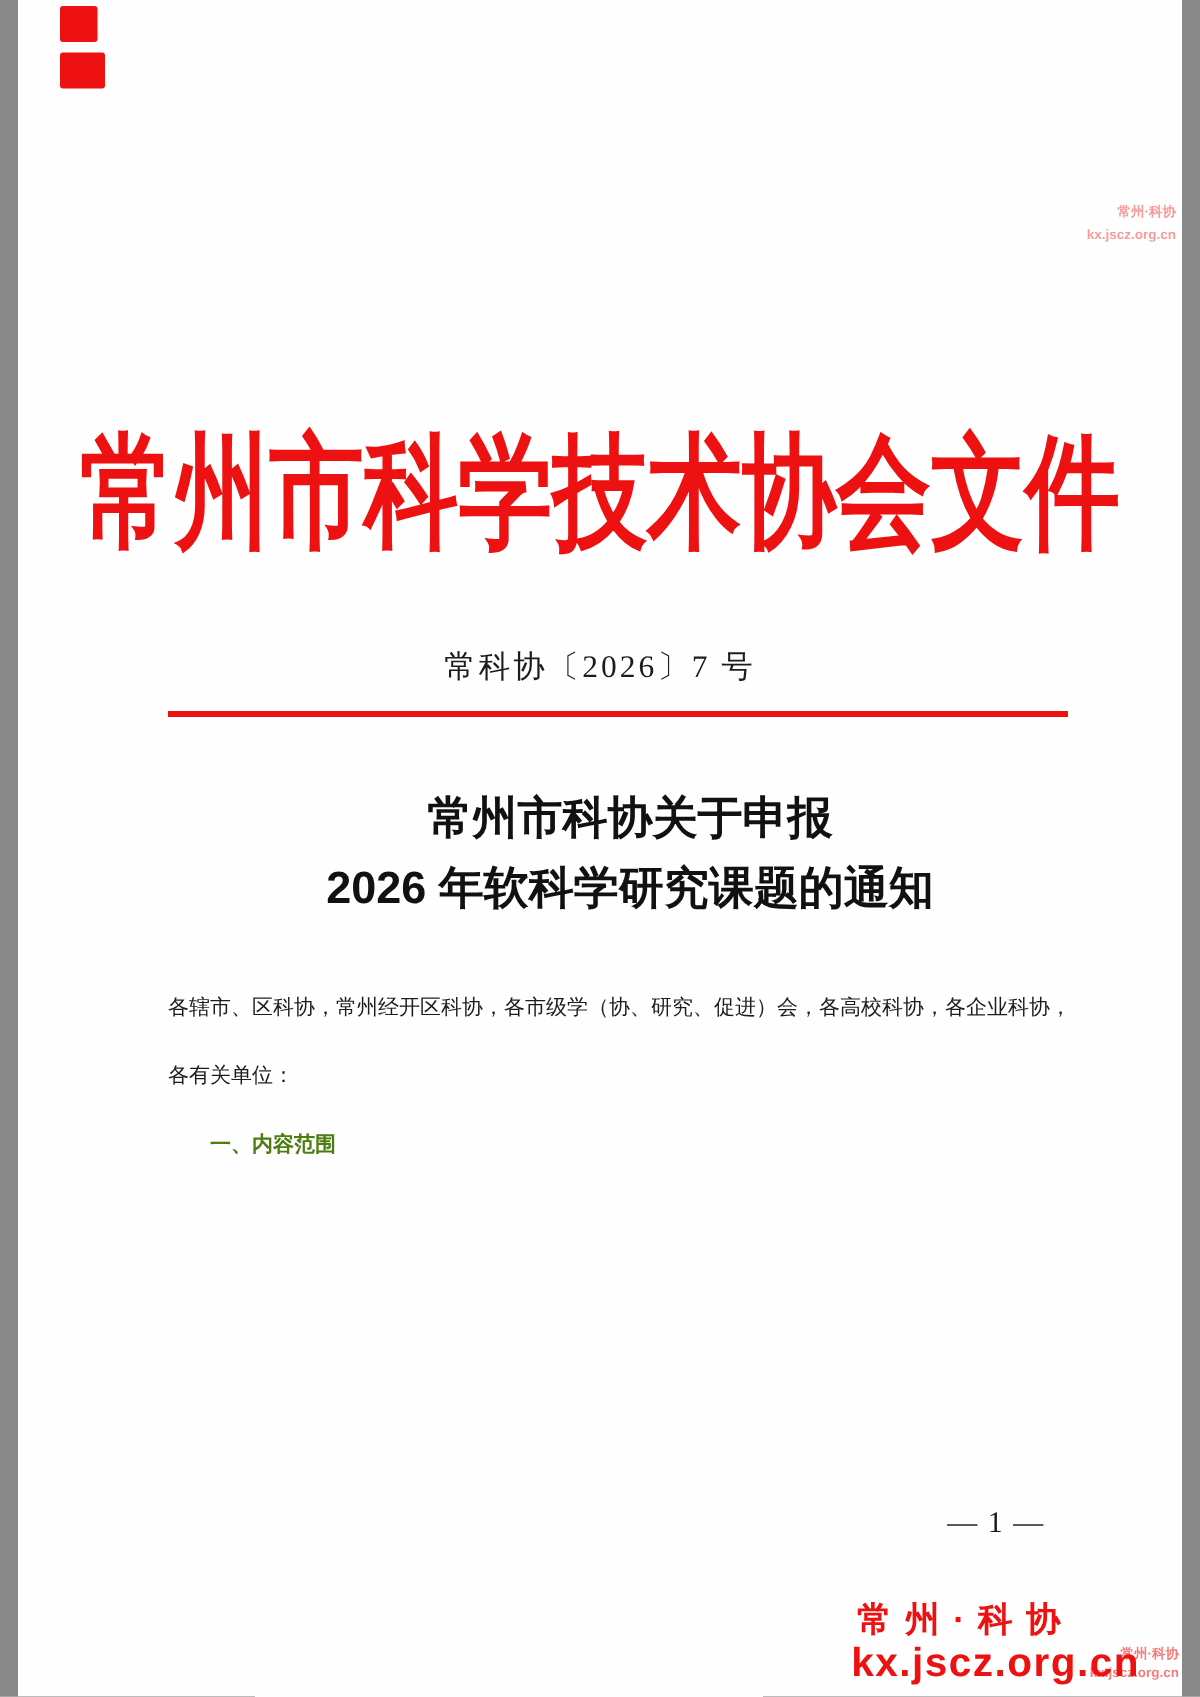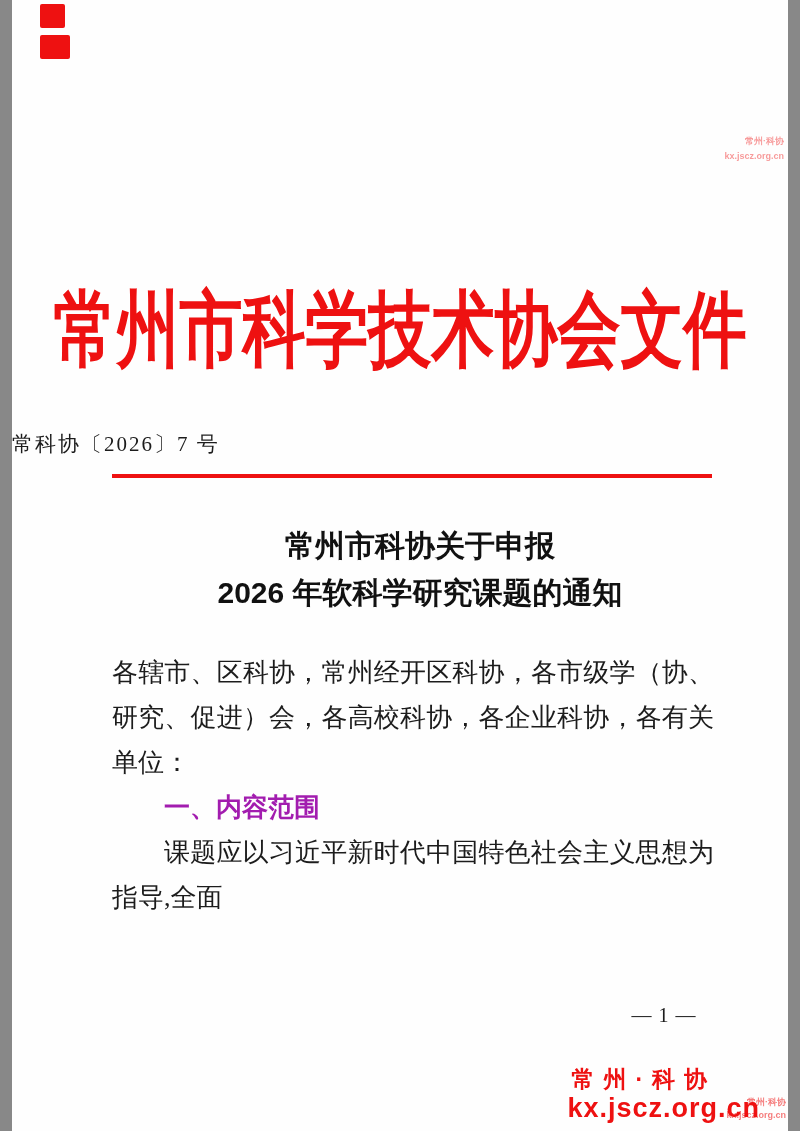--- a/index.html
+++ b/index.html
@@ -31,44 +31,44 @@
   .letterhead{
     position:absolute;left:0;top:250px;width:100%;
     text-align:center;color:var(--accent);
     font-family:"Liberation Sans", sans-serif;
     font-weight:900;font-size:63px;line-height:120px;
     letter-spacing:0px;white-space:nowrap;
     transform:scaleY(1.32);transform-origin:center top;
   }
   .doc-number{
     position:absolute;left:0;top:430px;width:100%;
-    font-size:21px;letter-spacing:2px;
+    text-align:center;font-size:21px;letter-spacing:2px;
   }
   .red-divider{
     position:absolute;left:100px;top:474px;width:600px;height:4px;
     background:var(--accent);
   }
   .notice-title{
     position:absolute;left:0;top:522px;width:100%;
     text-align:center;
     font-family:"Liberation Sans", sans-serif;
     font-weight:bold;font-size:30px;line-height:47px;
     color:#111;
     margin-left:20px;
   }
   .body-block{
     position:absolute;left:100px;top:650px;width:602px;
-    font-size:26px;line-height:45px;
+    font-size:14px;line-height:45px;
     text-align:justify;
   }
   .body-block p{margin:0;}
   .body-block .indent{text-indent:2em;}
   .section-heading{
     font-family:"Liberation Sans", sans-serif;
-    font-weight:bold;color:#a21caf;
+    font-weight:bold;color:#4d7c0f;
     text-indent:2em;
   }
   .page-number{
     position:absolute;top:1004px;left:577px;width:150px;
     text-align:center;font-size:20px;letter-spacing:1px;
   }
   
   .site-footer{
     position:absolute;right:28px;top:1066px;
     text-align:left;color:var(--accent);
@@ -109,21 +109,20 @@
   <div class="red-divider"></div>
 
   <div class="notice-title">
     <div>常州市科协关于申报</div>
     <div>2026 年软科学研究课题的通知</div>
   </div>
 
   <div class="body-block">
     <p>各辖市、区科协，常州经开区科协，各市级学（协、研究、促进）会，各高校科协，各企业科协，各有关单位：</p>
     <p class="section-heading">一、内容范围</p>
-    <p class="indent">课题应以习近平新时代中国特色社会主义思想为指导,全面</p>
   </div>
 
   <div class="page-number">— 1 —</div>
 
   <div class="site-footer">
     <div class="site-name">常州·科协</div>
     <div class="site-url">kx.jscz.org.cn</div>
   </div>
 
   <div class="footer-watermark">

